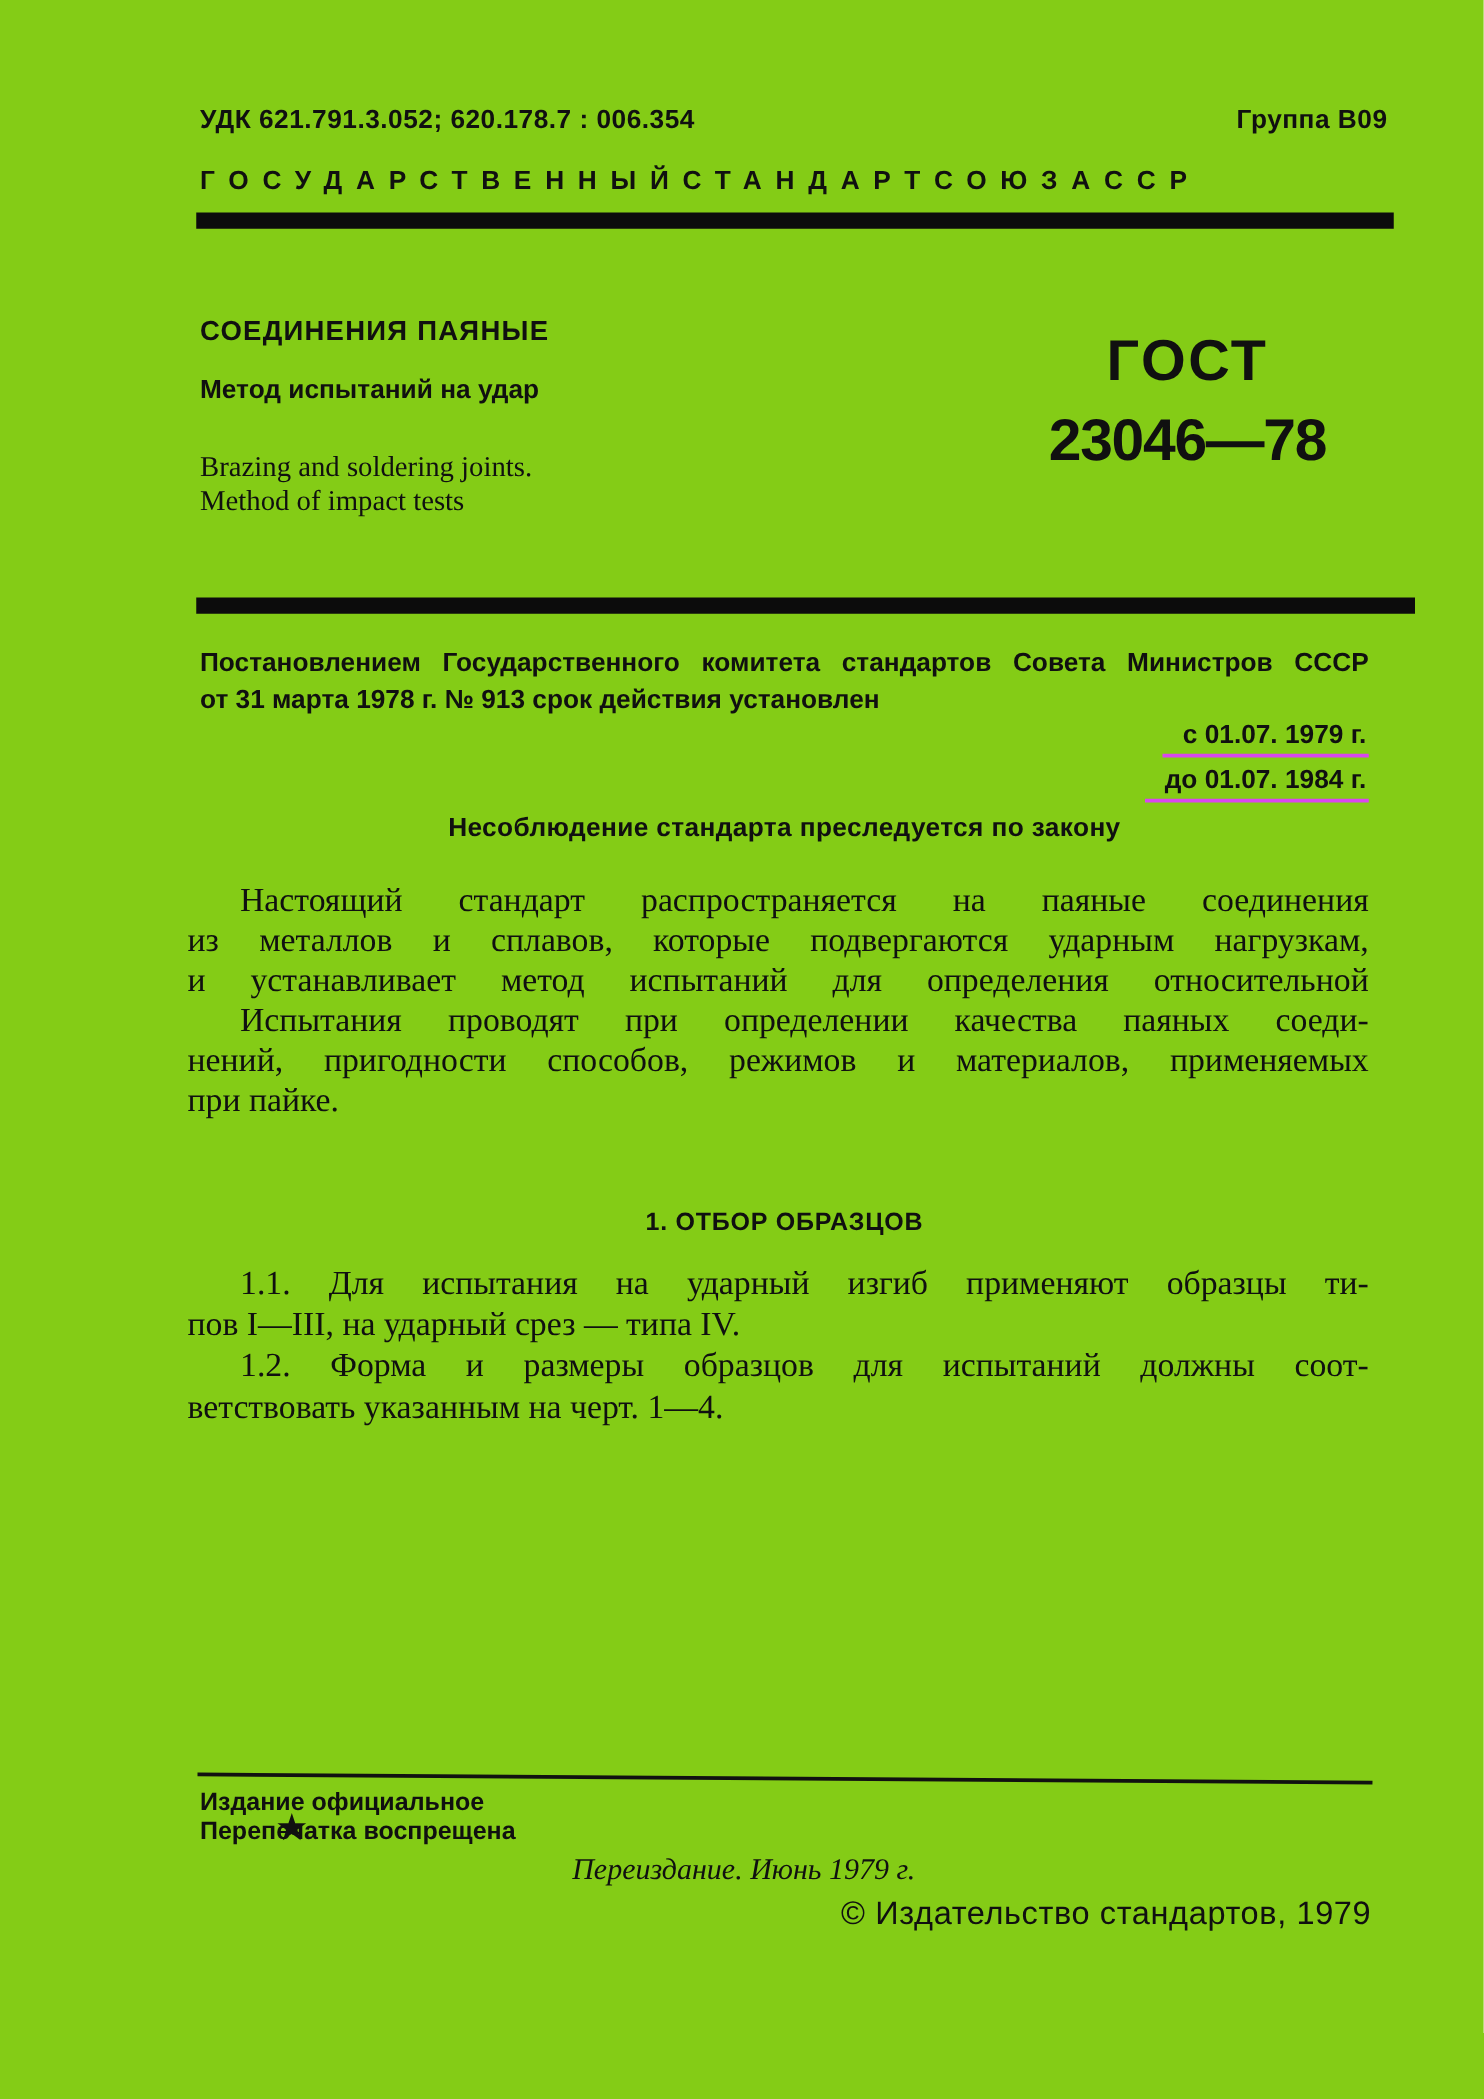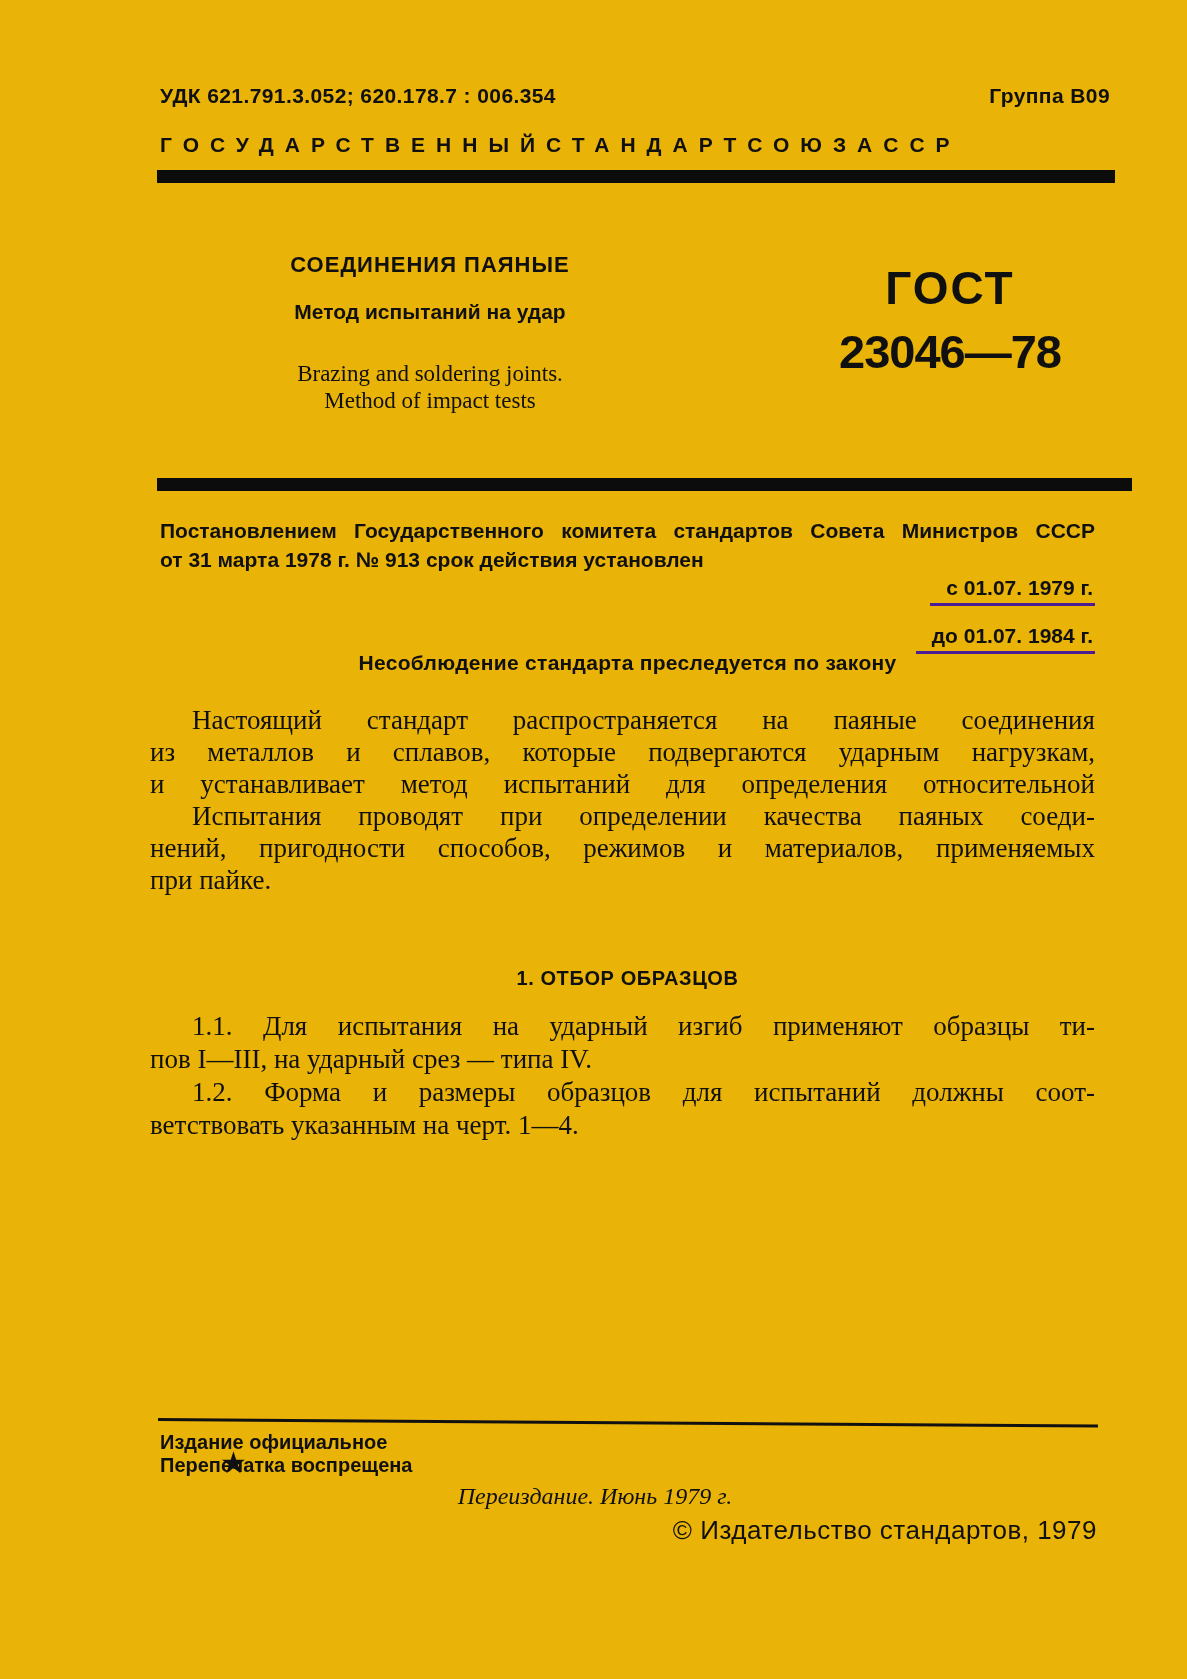--- a/index.html
+++ b/index.html
@@ -1,20 +1,20 @@
 <!DOCTYPE html>
 <html><head>
 <meta charset="utf-8">
 <style>
   * { margin:0; padding:0; box-sizing:border-box; }
   html,body { background:#ffffff; }
   .page {
     position:relative;
     width:1187px; height:1679px;
-    background:#eab308;
+    background:#84cc16;
     color:#101010;
     font-family:"Liberation Serif", serif;
     overflow:hidden;
   }
 
   
   .udk-row {
     position:absolute; top:84px; left:160px; width:950px;
     display:flex; justify-content:space-between;
     font-family:"Liberation Sans", sans-serif;
@@ -30,21 +30,20 @@
   }
   .org-header span { letter-spacing:11px; white-space:nowrap; }
 
   .bar { position:absolute; background:#0c0c0c; }
   .bar-1 { top:170px; left:157px; width:958px; height:13px; }
   .bar-2 { top:478px; left:157px; width:975px; height:13px; }
 
   
   .title-left {
     position:absolute; top:252px; left:160px; width:540px;
-    text-align:center;
   }
   .t-ru1 { font-family:"Liberation Sans",sans-serif; font-weight:bold; font-size:22px; letter-spacing:1px; }
   .t-ru2 { font-family:"Liberation Sans",sans-serif; font-weight:bold; font-size:21px; margin-top:22px; }
   .t-en  { font-size:23px; margin-top:36px; line-height:27px; }
 
   .gost-block {
     position:absolute; top:264px; left:810px; width:280px;
     text-align:center;
     font-family:"Liberation Sans", sans-serif; font-weight:bold;
   }
@@ -57,22 +56,22 @@
     font-family:"Liberation Sans",sans-serif; font-weight:bold;
     font-size:21px; line-height:29px;
   }
   .decree .l1 { text-align:justify; text-align-last:justify; }
 
   .dates {
     position:absolute; top:576px; right:92px; text-align:right;
     font-family:"Liberation Sans",sans-serif; font-weight:bold; font-size:21px;
   }
   .dates .date-line {
-    display:inline-block; border-bottom:3px solid #4c1d95;
-    padding:0 2px 3px 16px; margin-bottom:18px; white-space:nowrap;
+    display:inline-block; border-bottom:3px solid #d946ef;
+    padding:0 2px 3px 16px; margin-bottom:6px; white-space:nowrap;
   }
   .dates .row { text-align:right; }
 
   .law-notice {
     position:absolute; top:651px; left:160px; width:935px;
     text-align:center;
     font-family:"Liberation Sans",sans-serif; font-weight:bold;
     font-size:21px; letter-spacing:0.3px;
   }
 

